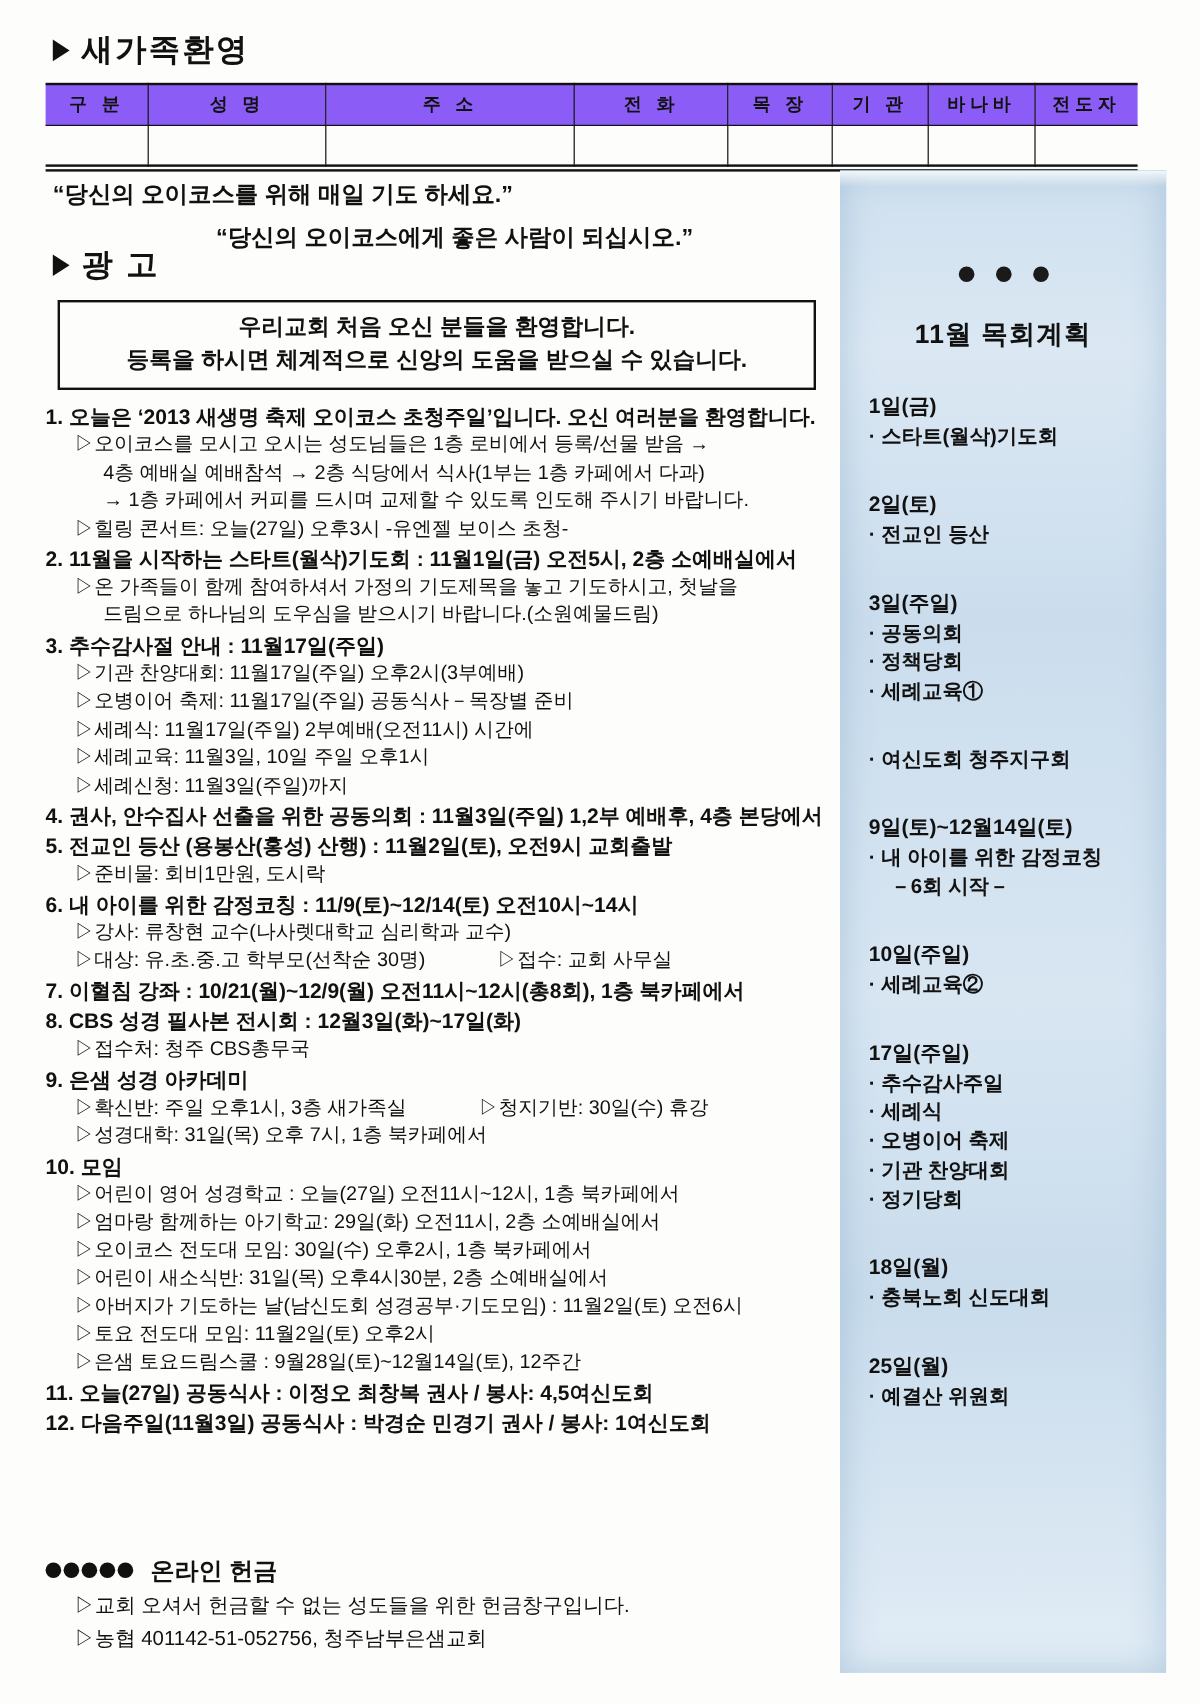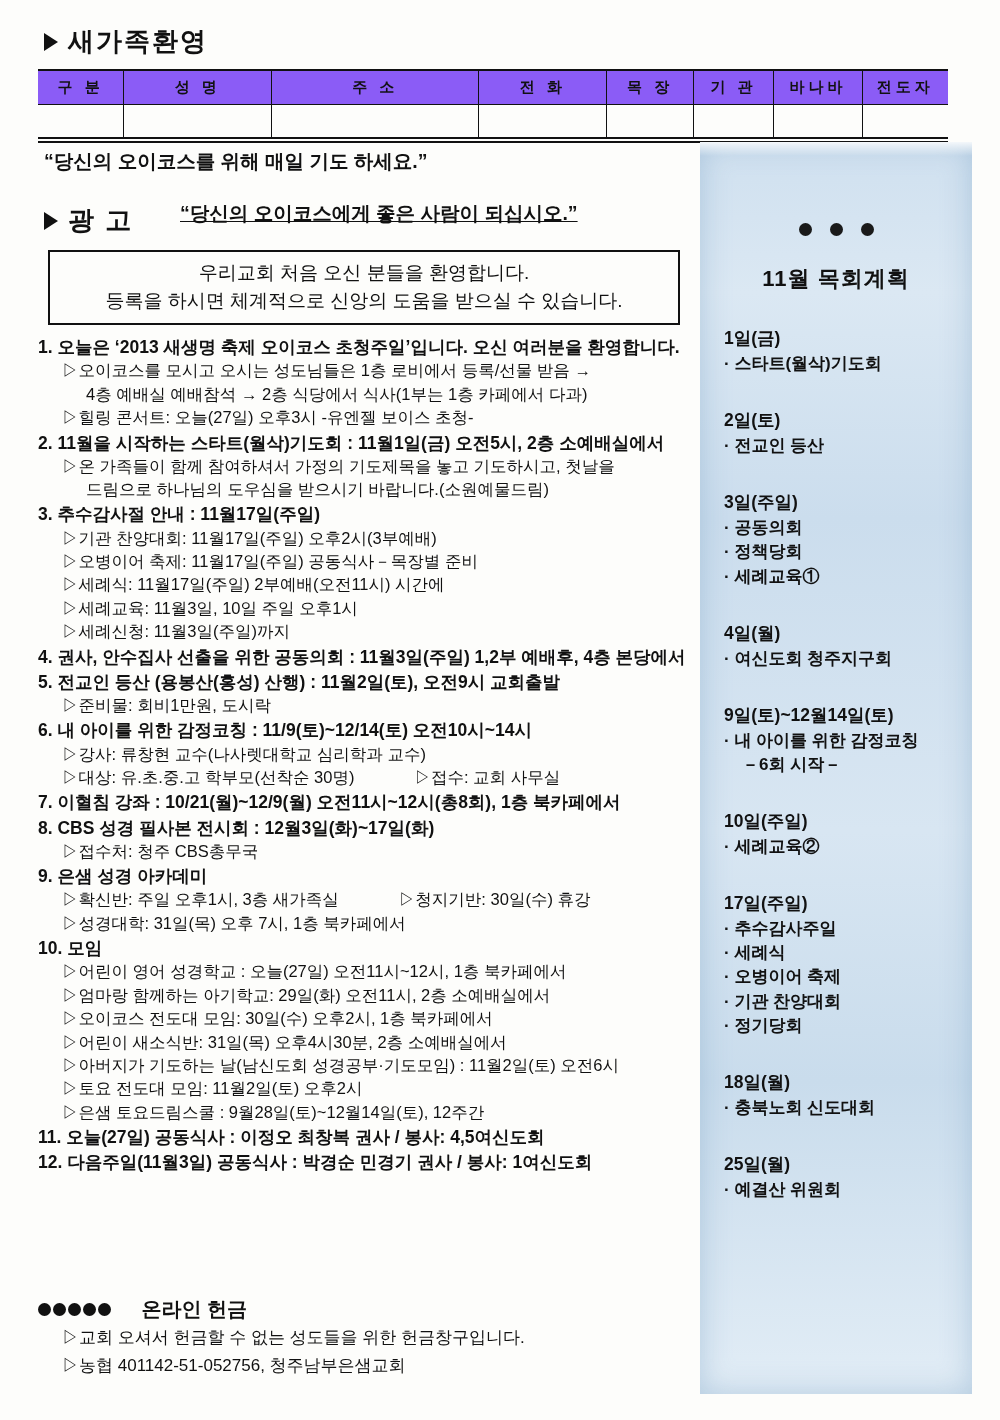--- a/index.html
+++ b/index.html
@@ -83,41 +83,41 @@
     left: 40px;
     top: 148px;
     width: 660px;
   }
   .quote {
     font-size: 19.5px;
     font-weight: bold;
     white-space: nowrap;
   }
   .q1 { margin-left: 4px; }
-  .q2 { margin-left: 140px; margin-top: 25px; text-decoration: underline; }
+  .q2 { margin-left: 140px; margin-top: 9px; }
 
   
   #ads {
     position: absolute;
     left: 38px;
     top: 203px;
     width: 670px;
   }
   .notice-box {
     margin-top: 12px;
     margin-left: 10px;
     width: 620px;
     border: 2px solid #111;
     text-align: center;
     padding: 7px 4px 9px 4px;
     line-height: 1.45;
   }
   .notice-box div {
     font-size: 19px;
-    font-weight: normal;
+    font-weight: bold;
     text-align: center;
   }
 
   .ad-list {
     margin-top: 10px;
     width: 670px;
   }
   .ad-item {
     margin-bottom: 1px;
   }
@@ -162,21 +162,21 @@
   .dot {
     display: inline-block;
     width: 13px; height: 13px;
     border-radius: 50%;
     background: #111;
     margin-right: 2px;
   }
   .online-title {
     font-size: 20px;
     font-weight: bold;
-    margin-left: 24px;
+    margin-left: 8px;
     vertical-align: middle;
   }
   .online-line {
     font-size: 17px;
     padding-left: 24px;
     line-height: 1.5;
     margin-top: 2px;
   }
 
   
@@ -291,20 +291,21 @@
       <div>우리교회 처음 오신 분들을 환영합니다.</div>
       <div>등록을 하시면 체계적으로 신앙의 도움을 받으실 수 있습니다.</div>
     </div>
 
     <div class="ad-list">
 
       <div class="ad-item">
         <div class="ad-main">1. 오늘은 ‘2013 새생명 축제 오이코스 초청주일’입니다. 오신 여러분을 환영합니다.</div>
         <div class="ad-sub">▷오이코스를 모시고 오시는 성도님들은 1층 로비에서 등록/선물 받음 →</div>
         <div class="ad-sub cont">4층 예배실 예배참석 → 2층 식당에서 식사(1부는 1층 카페에서 다과)</div>
+        <div class="ad-sub cont">→ 1층 카페에서 커피를 드시며 교제할 수 있도록 인도해 주시기 바랍니다.</div>
         <div class="ad-sub">▷힐링 콘서트: 오늘(27일) 오후3시  -유엔젤 보이스 초청-</div>
       </div>
 
       <div class="ad-item">
         <div class="ad-main">2. 11월을 시작하는 스타트(월삭)기도회 : 11월1일(금) 오전5시, 2층 소예배실에서</div>
         <div class="ad-sub">▷온 가족들이 함께 참여하셔서 가정의 기도제목을 놓고 기도하시고, 첫날을</div>
         <div class="ad-sub cont">드림으로 하나님의 도우심을 받으시기 바랍니다.(소원예물드림)</div>
       </div>
 
       <div class="ad-item">
@@ -404,21 +405,20 @@
       </div>
 
       <div class="sch-group">
         <div class="sch-date">3일(주일)</div>
         <div class="sch-ev">· 공동의회</div>
         <div class="sch-ev">· 정책당회</div>
         <div class="sch-ev">· 세례교육①</div>
       </div>
 
       <div class="sch-group">
-        <div class="sch-date">4일(월)</div>
         <div class="sch-ev">· 여신도회 청주지구회</div>
       </div>
 
       <div class="sch-group">
         <div class="sch-date">9일(토)~12월14일(토)</div>
         <div class="sch-ev">· 내 아이를 위한 감정코칭</div>
         <div class="sch-ev nobullet">－6회 시작－</div>
       </div>
 
       <div class="sch-group">

